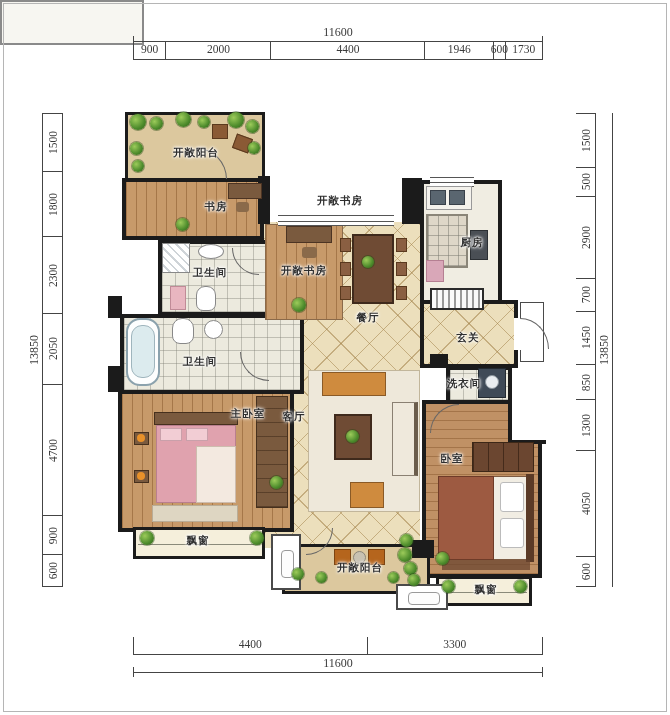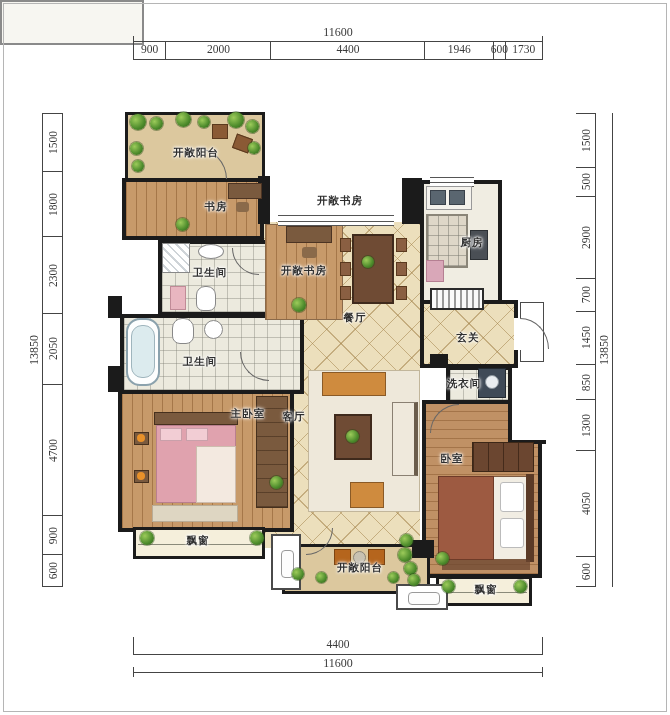--- a/index.html
+++ b/index.html
@@ -93,20 +93,23 @@
           <span>1730</span>
         </div>
       </div>
   </div>
 
   <div class="dim" style="left:133px;top:637px;width:410px;">
     <div class="dh">
         <div class="seg" style="flex-grow: 4400;">
           <span>4400</span>
         </div>
+        <div class="seg" style="flex-grow: 3300;">
+          <span>3300</span>
+        </div>
       </div>
     <div class="total-h"><span>11600</span></div>
   </div>
 
   <div class="dim vwrap" style="left:26px;top:113px;height:474px;">
     <div class="vtotal">
         <span>13850</span>
       </div>
     <div class="dv">
         <div class="seg" style="flex-grow: 1500;">
@@ -317,21 +320,21 @@
   <div class="plant" style="left:436px;top:552px;width:13px;height:13px;"></div>
   <div class="plant" style="left:442px;top:580px;width:13px;height:13px;"></div>
   <div class="plant" style="left:514px;top:580px;width:13px;height:13px;"></div>
 
   <span class="label" style="left:196px;top:153px;">开敞阳台</span>
   <span class="label" style="left:216px;top:207px;">书房</span>
   <span class="label" style="left:210px;top:273px;">卫生间</span>
   <span class="label" style="left:200px;top:362px;">卫生间</span>
   <span class="label" style="left:340px;top:201px;">开敞书房</span>
   <span class="label" style="left:304px;top:271px;">开敞书房</span>
-  <span class="label" style="left:355px;top:318px;">餐厅</span>
+  <span class="label" style="left:368px;top:318px;">餐厅</span>
   <span class="label" style="left:472px;top:243px;">厨房</span>
   <span class="label" style="left:468px;top:338px;">玄关</span>
   <span class="label" style="left:464px;top:384px;">洗衣间</span>
   <span class="label" style="left:248px;top:414px;">主卧室</span>
   <span class="label" style="left:294px;top:417px;">客厅</span>
   <span class="label" style="left:452px;top:459px;">卧室</span>
   <span class="label" style="left:198px;top:541px;">飘窗</span>
   <span class="label" style="left:360px;top:568px;">开敞阳台</span>
   <span class="label" style="left:486px;top:590px;">飘窗</span>
 

